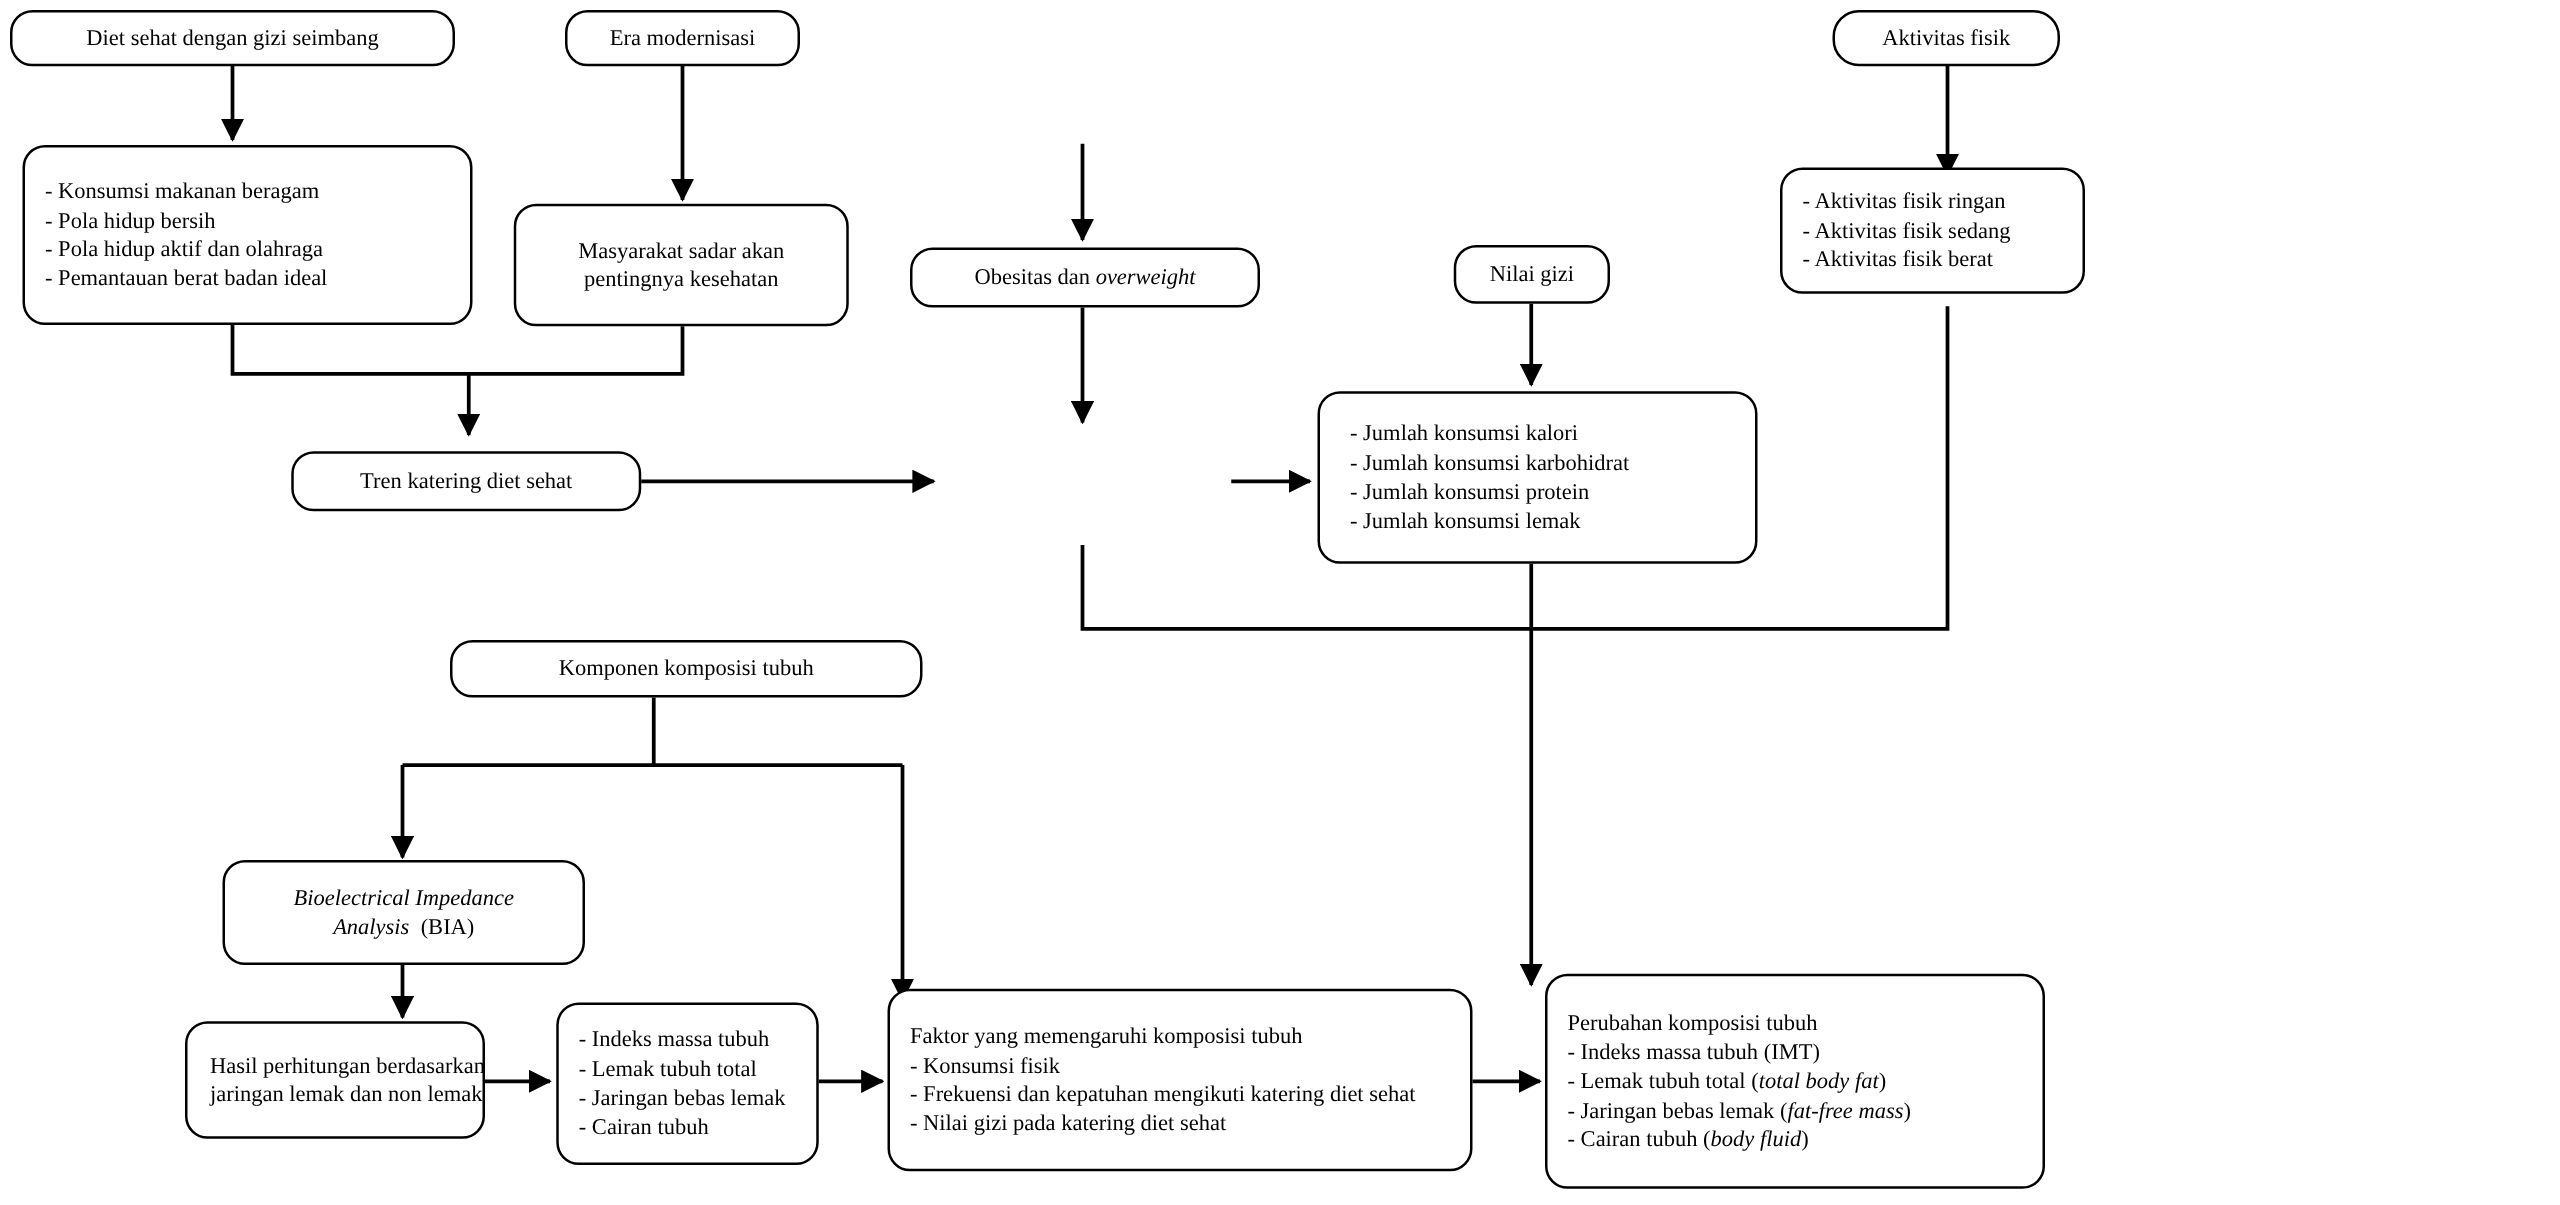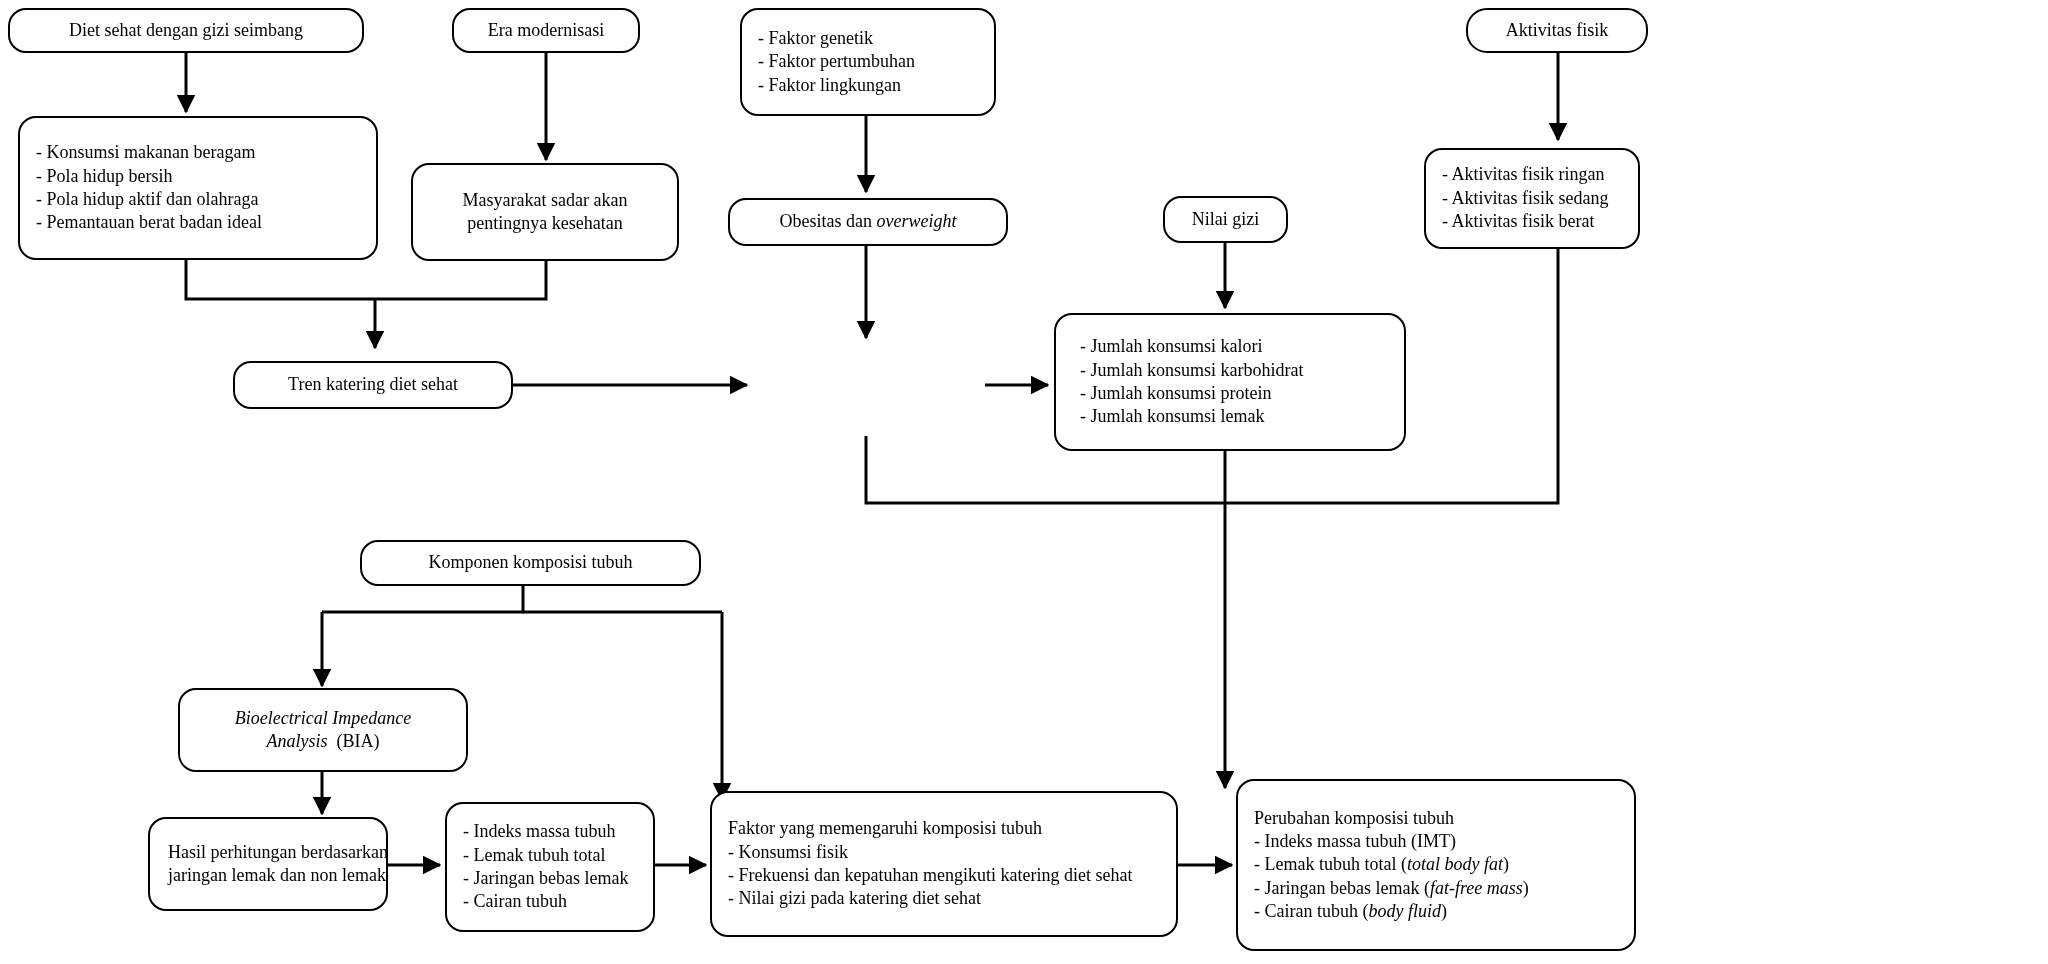--- a/index.html
+++ b/index.html
@@ -103,25 +103,20 @@
   </svg>
 
   <div class="node center pad-c" style="left:8px; top:8px; width:356px; height:45px;">
     <span class="line ctr">Diet sehat dengan gizi seimbang</span>
   </div>
 
   <div class="node center pad-c" style="left:452px; top:8px; width:188px; height:45px;">
     <span class="line ctr">Era modernisasi</span>
   </div>
 
-  <div class="node left pad-l" style="left:740px; top:8px; width:256px; height:108px;">
-    <span class="line">- Faktor genetik</span>
-    <span class="line">- Faktor pertumbuhan</span>
-    <span class="line">- Faktor lingkungan</span>
-  </div>
 
   <div class="node center pad-c" style="left:1466px; top:8px; width:182px; height:45px;border-radius:21px;">
     <span class="line ctr">Aktivitas fisik</span>
   </div>
 
   <div class="node left pad-l" style="left:18px; top:116px; width:360px; height:144px;">
     <span class="line">- Konsumsi makanan beragam</span>
     <span class="line">- Pola hidup bersih</span>
     <span class="line">- Pola hidup aktif dan olahraga</span>
     <span class="line">- Pemantauan berat badan ideal</span>
@@ -133,39 +128,39 @@
   </div>
 
   <div class="node center pad-c" style="left:728px; top:198px; width:280px; height:48px;">
     <span class="line ctr">Obesitas dan <em class="it">overweight</em></span>
   </div>
 
   <div class="node center pad-c" style="left:1163px; top:196px; width:125px; height:47px;">
     <span class="line ctr">Nilai gizi</span>
   </div>
 
-  <div class="node left pad-l" style="left:1424px; top:148px; width:216px; height:101px;">
+  <div class="node left pad-l" style="left:1424px; top:134px; width:244px; height:101px;">
     <span class="line">- Aktivitas fisik ringan</span>
     <span class="line">- Aktivitas fisik sedang</span>
     <span class="line">- Aktivitas fisik berat</span>
   </div>
 
   <div class="node center pad-c" style="left:233px; top:361px; width:280px; height:48px;">
     <span class="line ctr">Tren katering diet sehat</span>
   </div>
 
 
   <div class="node left pad-l" style="left:1054px; top:313px; width:352px; height:138px;padding-left:24px;">
     <span class="line">- Jumlah konsumsi kalori</span>
     <span class="line">- Jumlah konsumsi karbohidrat</span>
     <span class="line">- Jumlah konsumsi protein</span>
     <span class="line">- Jumlah konsumsi lemak</span>
   </div>
 
-  <div class="node center pad-c" style="left:360px; top:540px; width:341px; height:46px;">
+  <div class="node center pad-c" style="left:360px; top:512px; width:378px; height:46px;">
     <span class="line ctr">Komponen komposisi tubuh</span>
   </div>
 
   <div class="node center pad-c" style="left:178px; top:688px; width:290px; height:84px;">
     <span class="line ctr"><em class="it">Bioelectrical Impedance</em></span>
     <span class="line ctr"><em class="it">Analysis</em>&nbsp; (BIA)</span>
   </div>
 
   <div class="node center pad-c" style="left:148px; top:817px; width:240px; height:94px;">
     <span class="line ctr">Hasil perhitungan berdasarkan</span>

